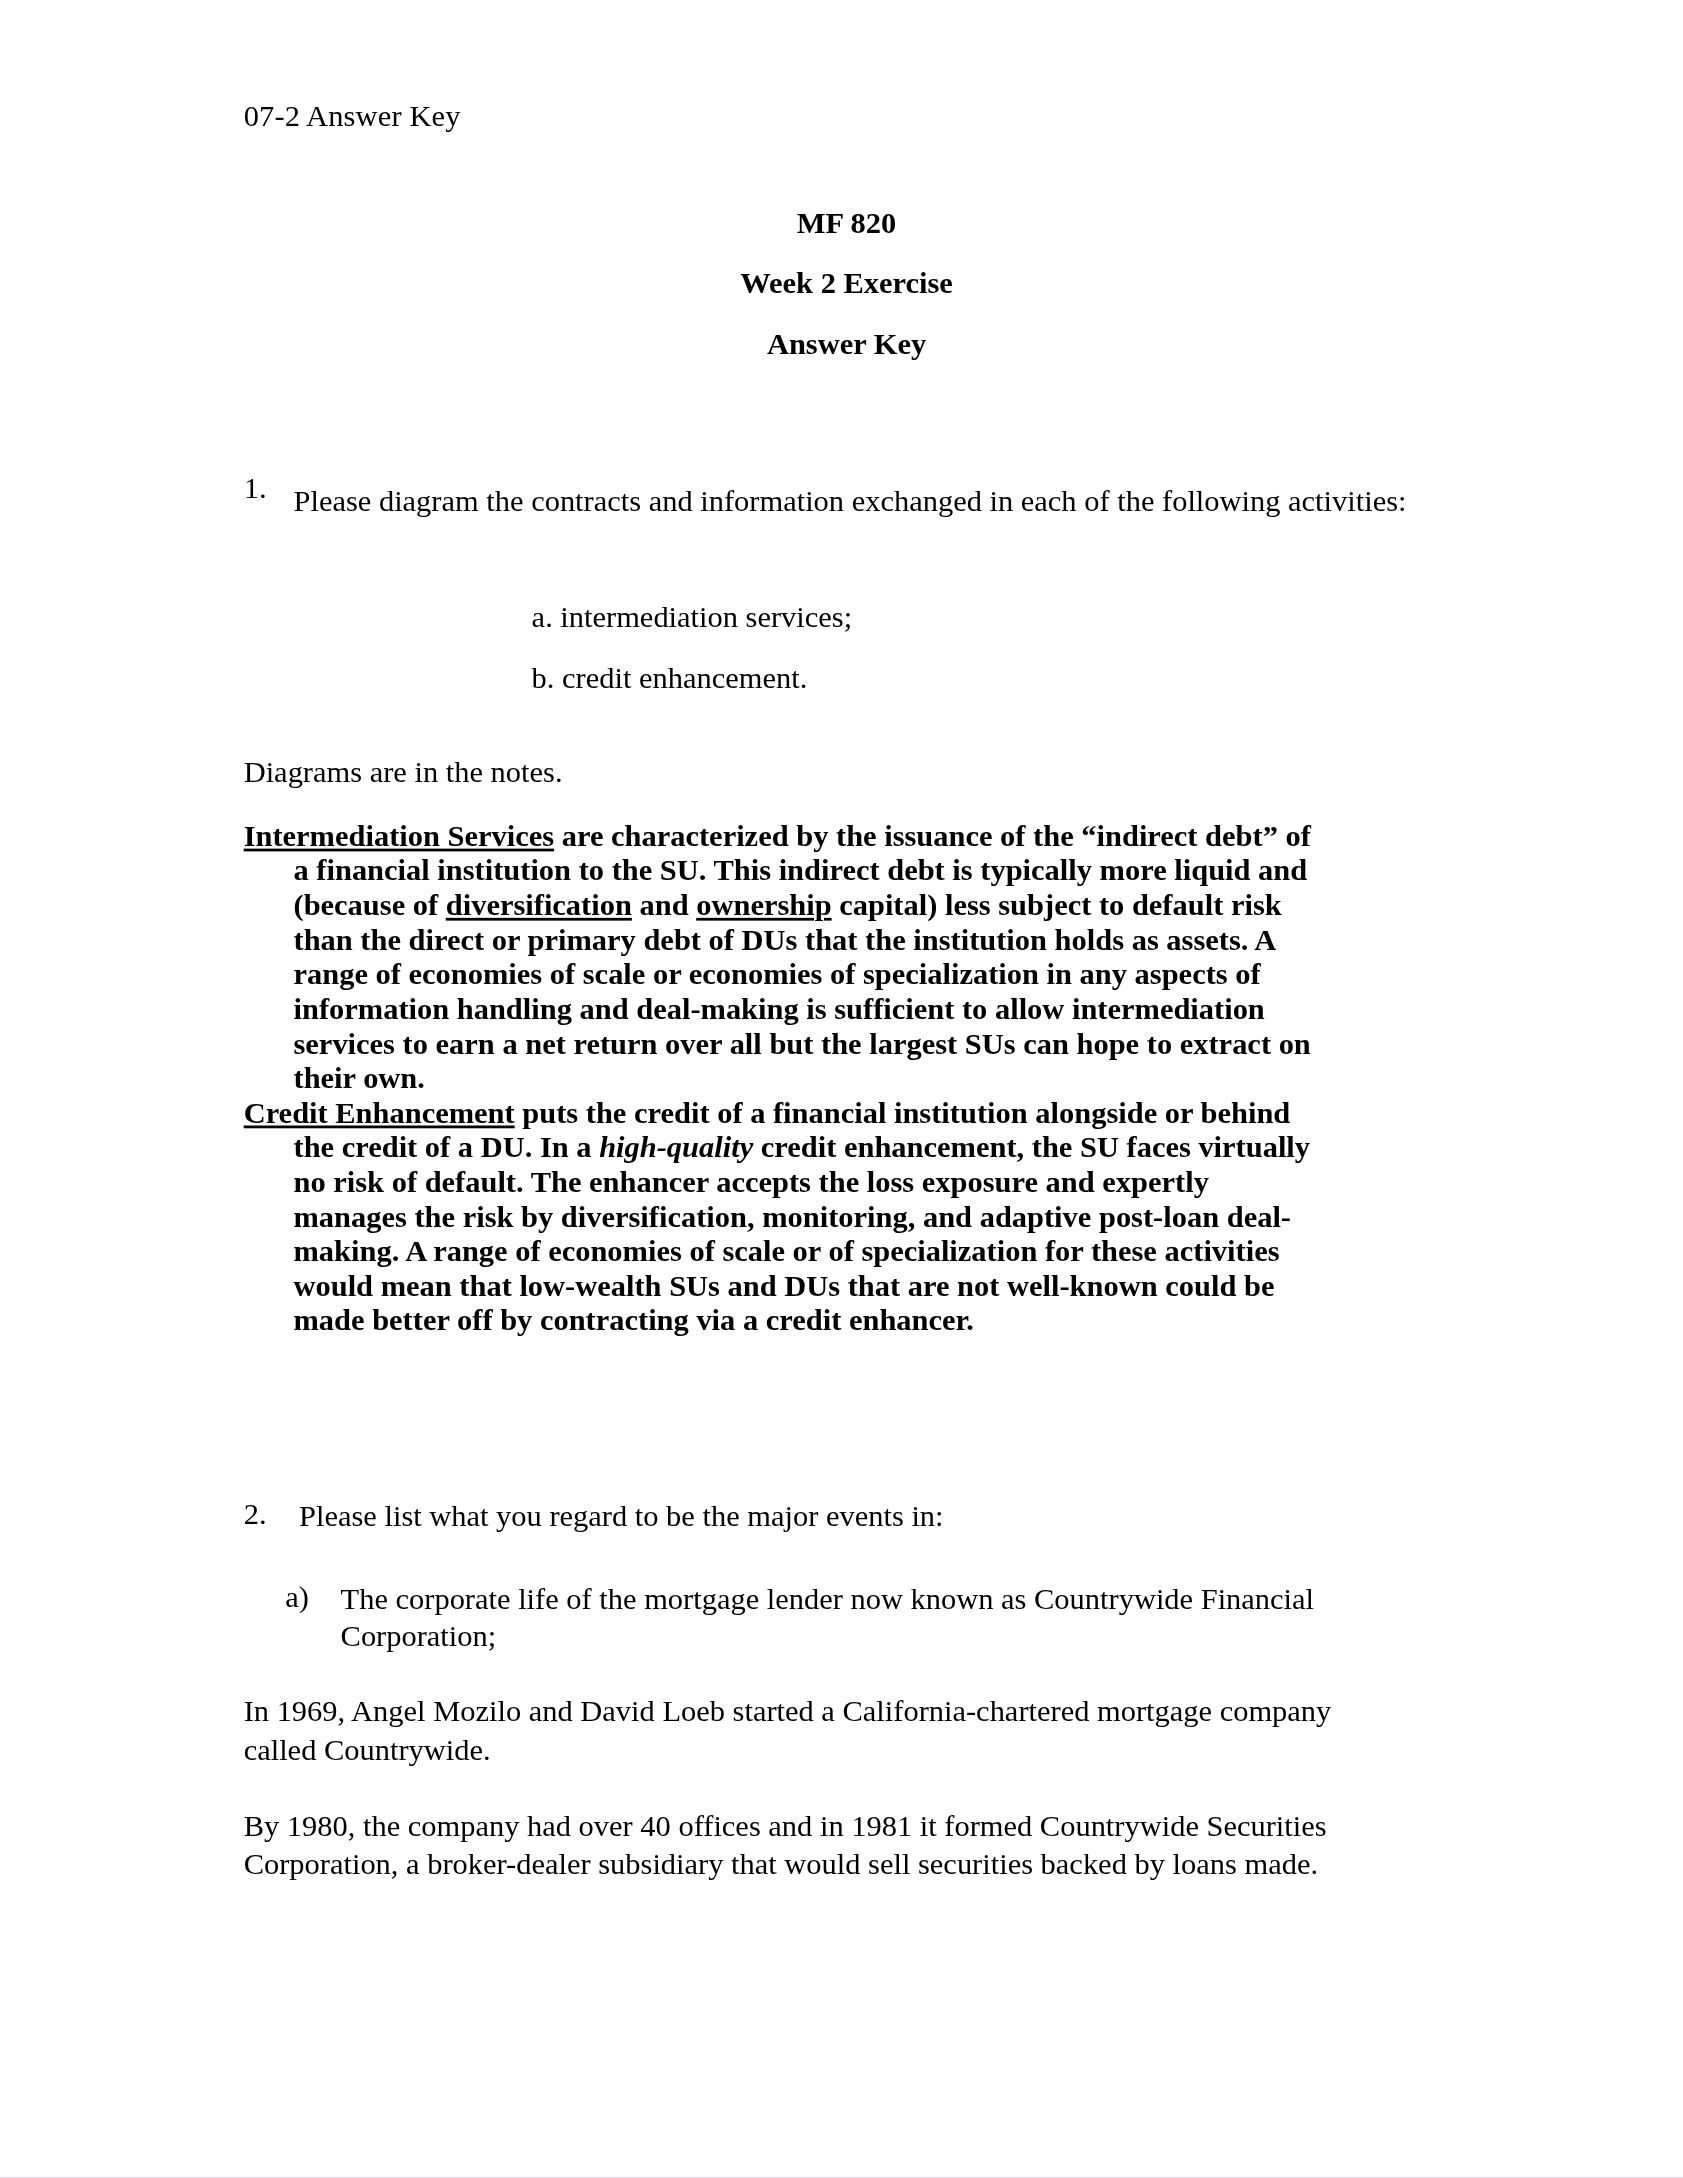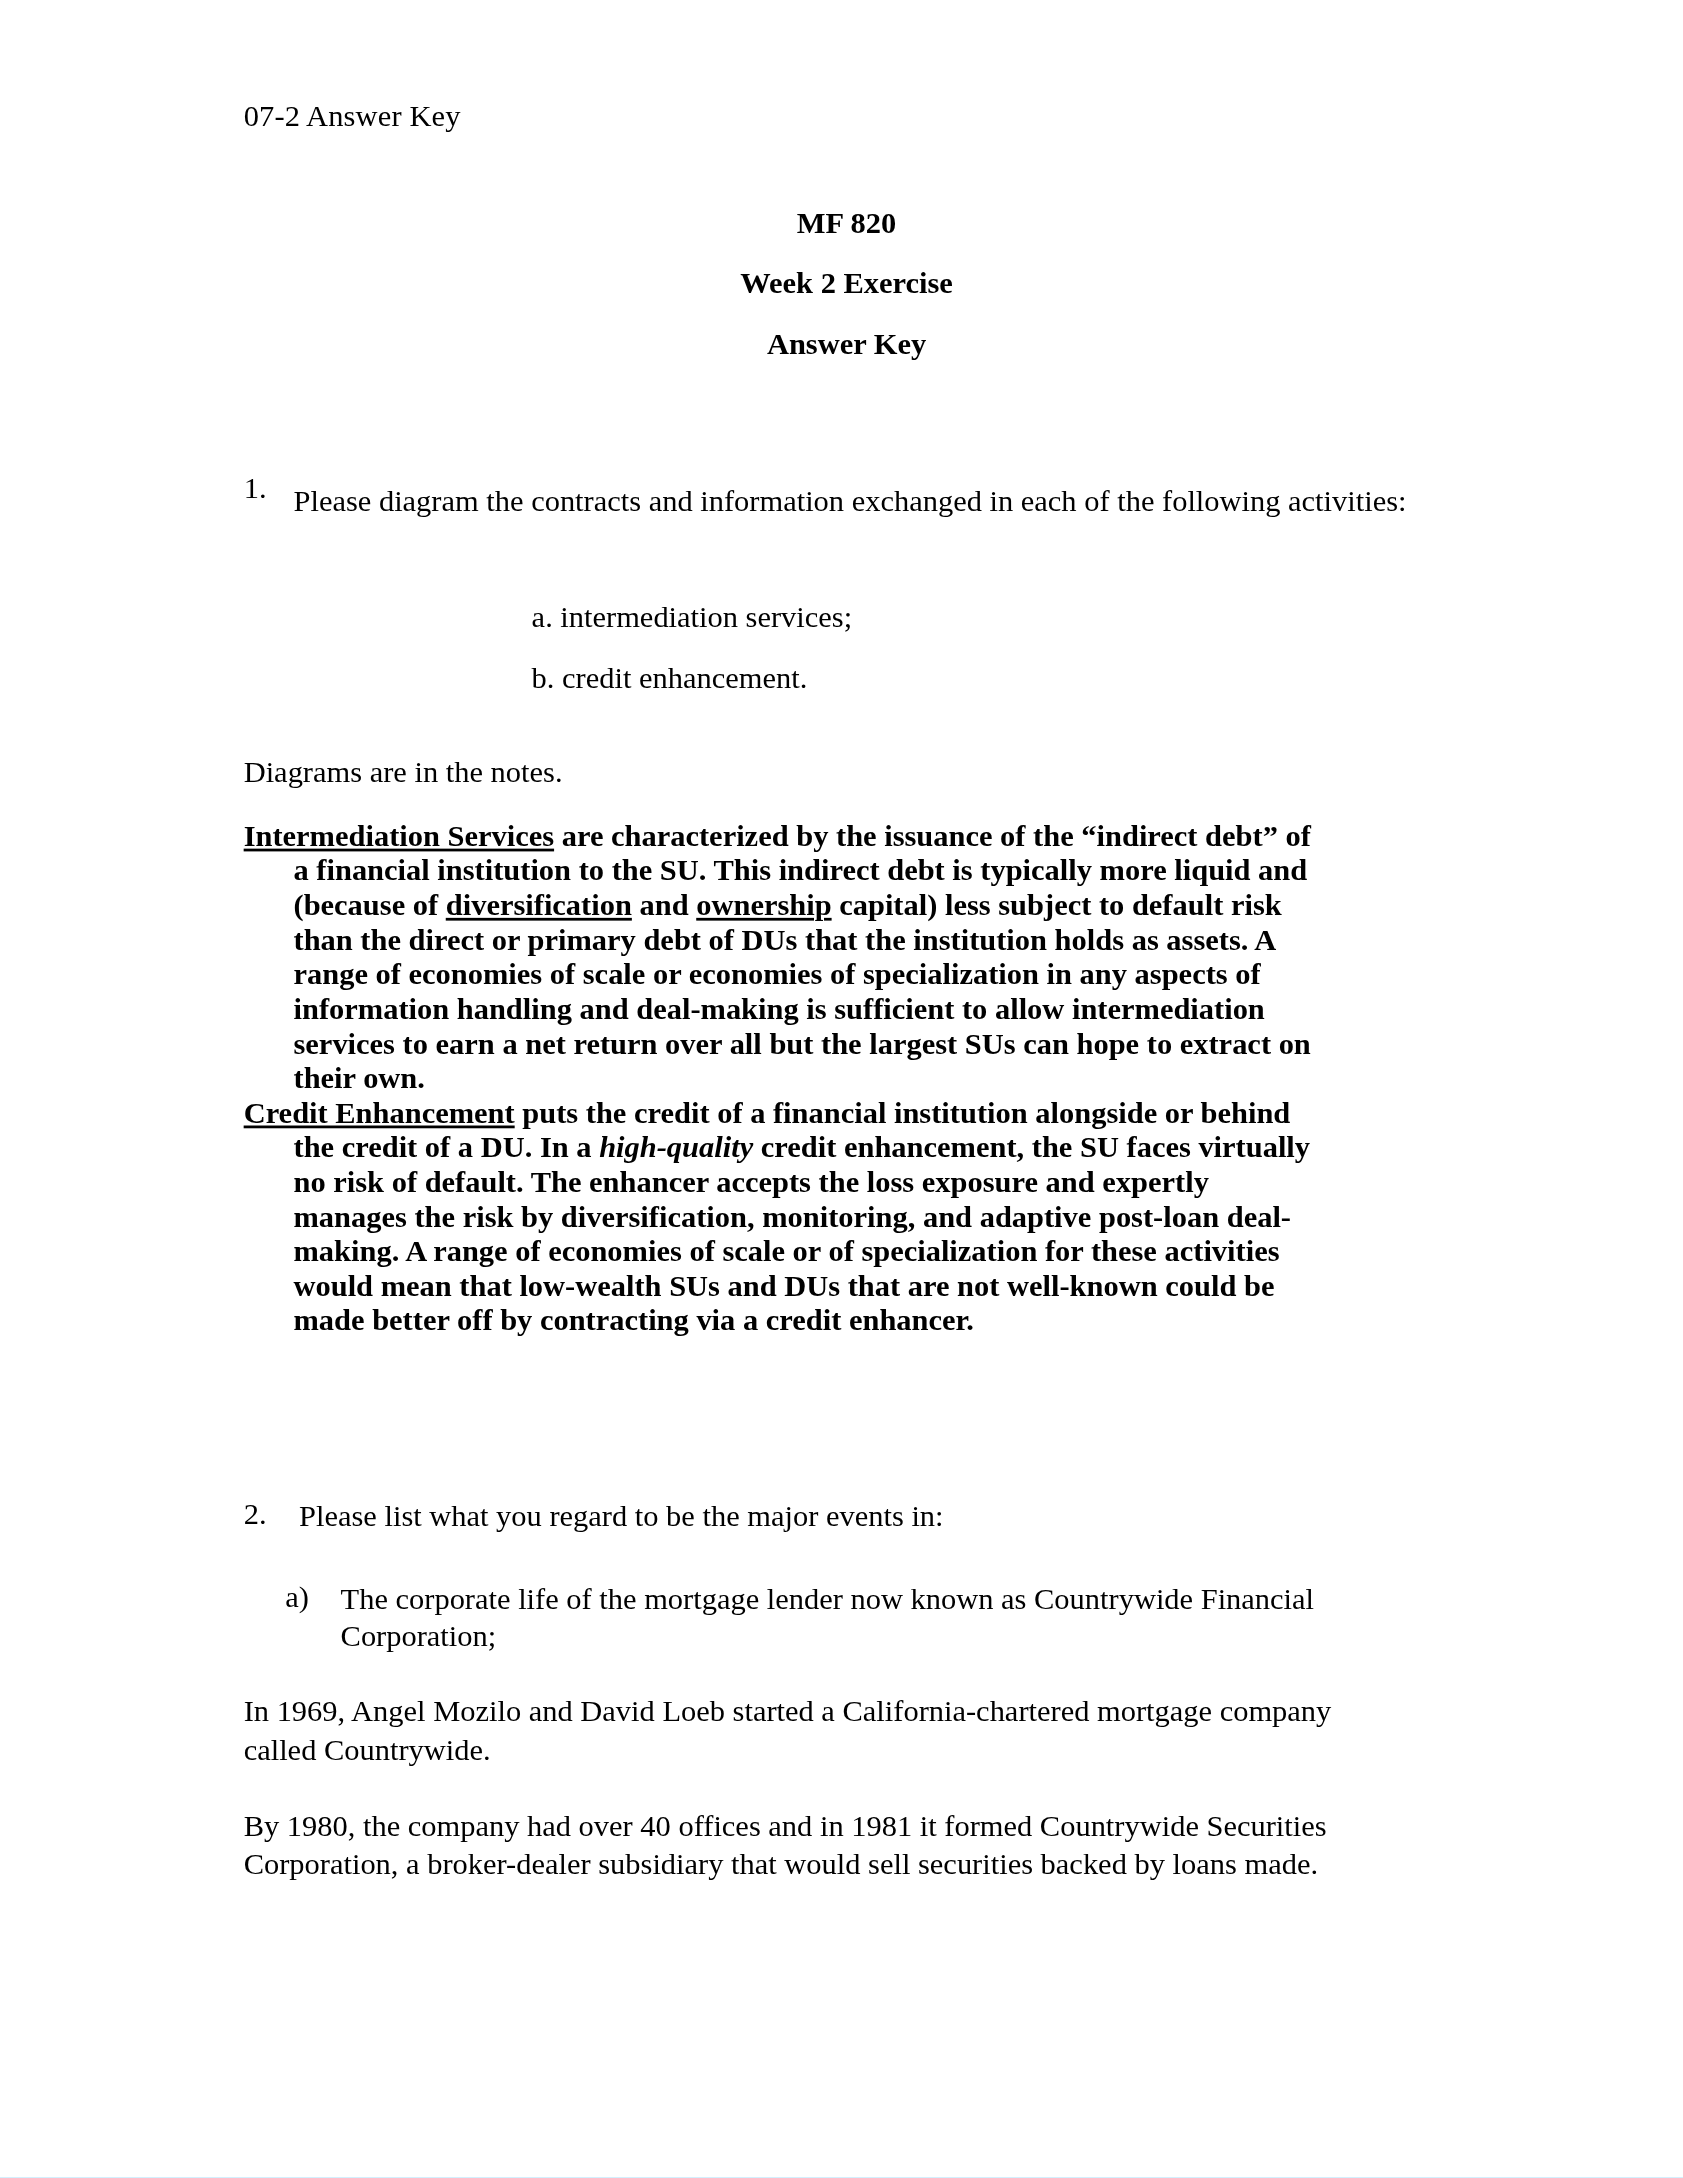--- a/index.html
+++ b/index.html
@@ -4,21 +4,21 @@
 <style>
   html, body {
     margin: 0;
     padding: 0;
     background: #ffffff;
   }
   .page {
     position: relative;
     width: 1683px;
     height: 2178px;
-    background: #7dd3fc;
+    background: #ec4899;
     font-family: "Liberation Serif", "DejaVu Serif", serif;
     color: #000000;
     box-sizing: border-box;
     overflow: hidden;
   }
   .sheet {
     position: absolute;
     left: 0; top: 0;
     width: 1216px;
     height: 1573px;

